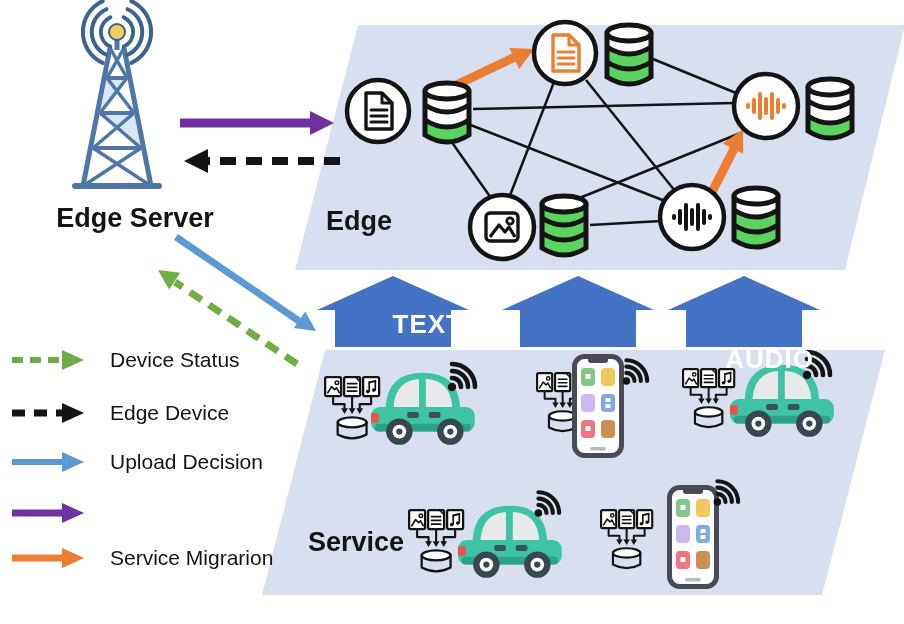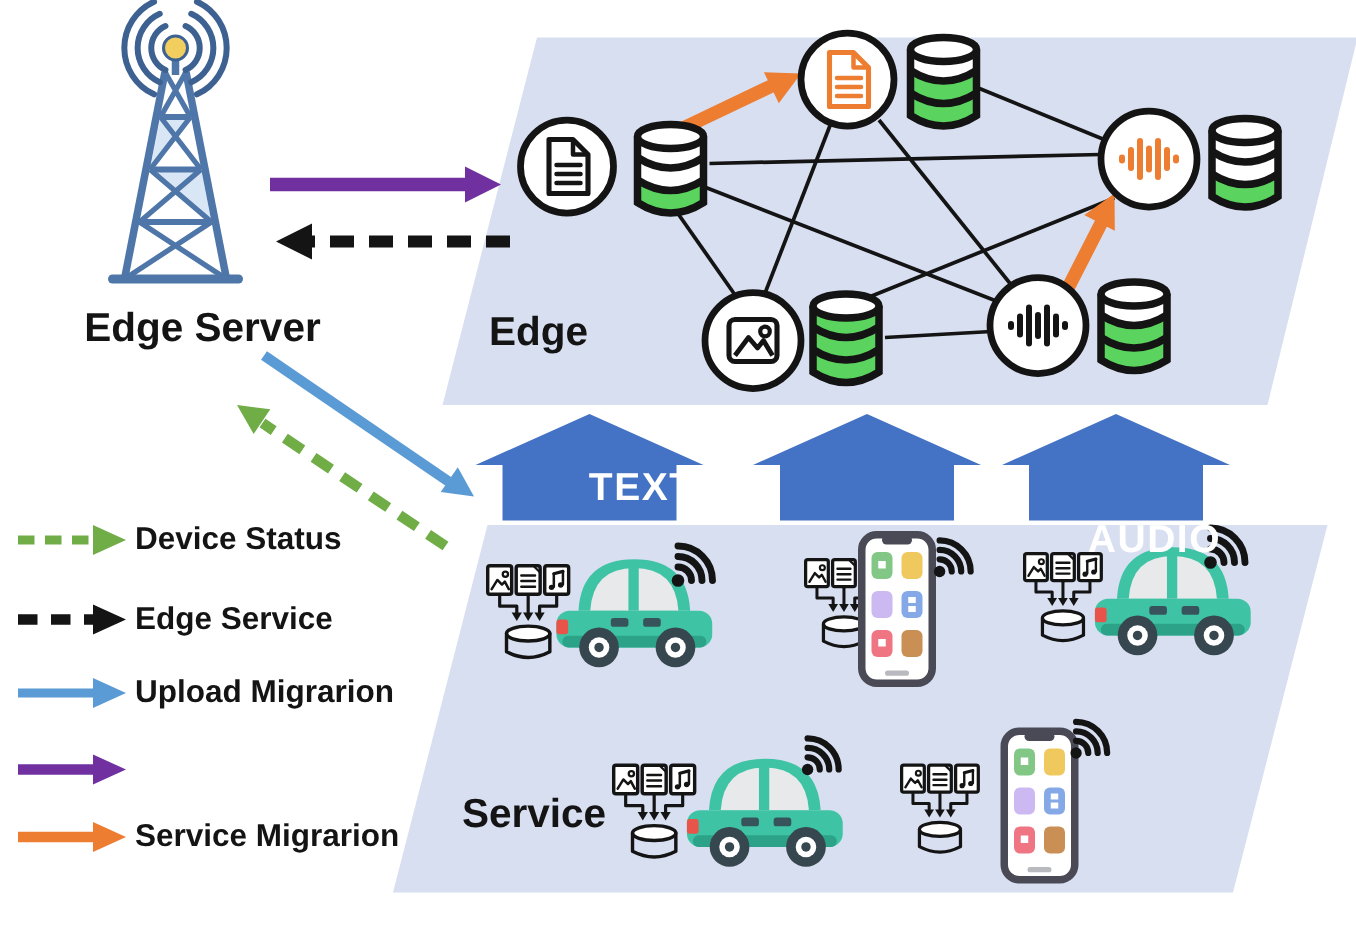--- a/index.html
+++ b/index.html
@@ -6,22 +6,22 @@
   #canvas{
     position:relative;width:904px;height:624px;background:#fff;overflow:hidden;
     font-family:"Liberation Sans",sans-serif;
     padding-left:32px;
   }
   #scene{position:absolute;left:0;top:0;}
   .lbl{position:absolute;color:#141414;font-weight:bold;white-space:nowrap;}
   .lbl.big{font-size:27px;}
   .arrowlbl{position:absolute;color:#ffffff;font-weight:bold;font-size:26px;
             letter-spacing:1px;text-align:right;}
-  .legendlbl{position:absolute;font-size:21px;font-weight:bold;color:#141414;
-             height:28px;line-height:28px;}
+  .legendlbl{position:absolute;font-size:21px;font-weight:normal;color:#141414;
+             height:28px;line-height:28px;margin-left:20px;}
 </style>
 </head>
 <body>
 
 <div id="canvas">
 <svg id="scene" width="904" height="624" viewBox="0 0 904 624">
 
   <defs>
 
     <g id="doc-icon">
@@ -326,16 +326,16 @@
 </svg>
 
 <div class="lbl big" style="left:35px;top:203px;width:200px;text-align:center;">Edge Server</div>
 <div class="lbl big" style="left:326px;top:206px;">Edge</div>
 <div class="lbl big" style="left:308px;top:527px;">Service</div>
 
 <div class="arrowlbl" style="left:323px;top:309px;width:140px;">TEXT</div>
 <div class="arrowlbl" style="left:674px;top:309px;width:140px;margin-top:35px;">AUDIO</div>
 
 <div class="legendlbl" style="left:90px;top:346px;">Device Status</div>
-<div class="legendlbl" style="left:90px;top:399px;">Edge Service</div>
-<div class="legendlbl" style="left:90px;top:448px;">Upload Migrarion</div>
+<div class="legendlbl" style="left:90px;top:399px;">Edge Device</div>
+<div class="legendlbl" style="left:90px;top:448px;">Upload Decision</div>
 <div class="legendlbl" style="left:90px;top:544px;">Service Migrarion</div>
 </div>
 
 </body></html>

